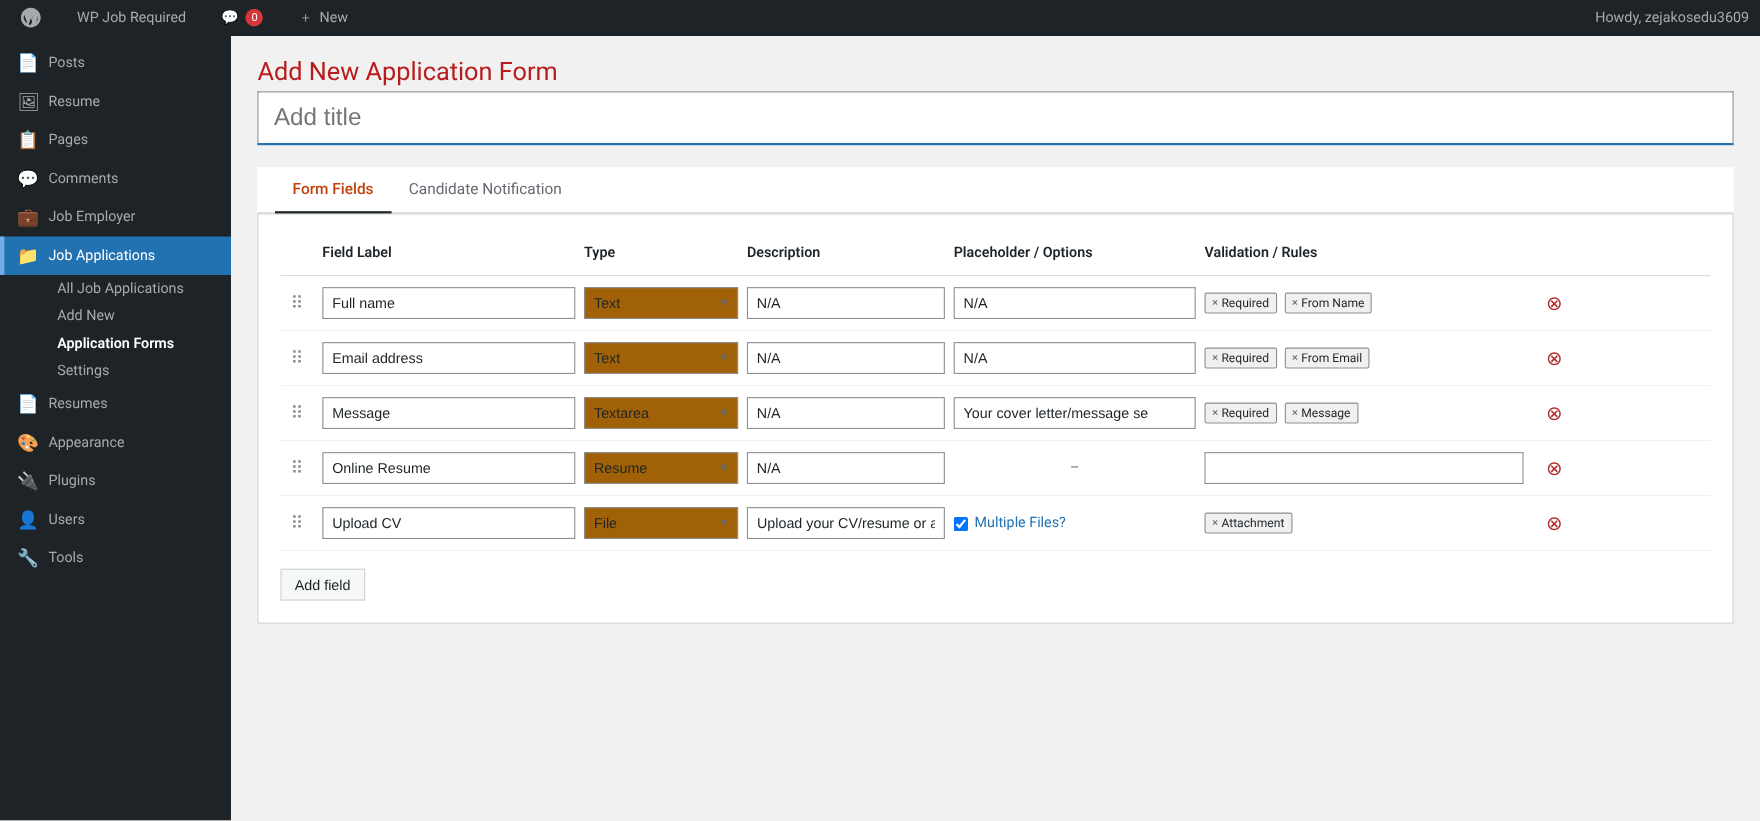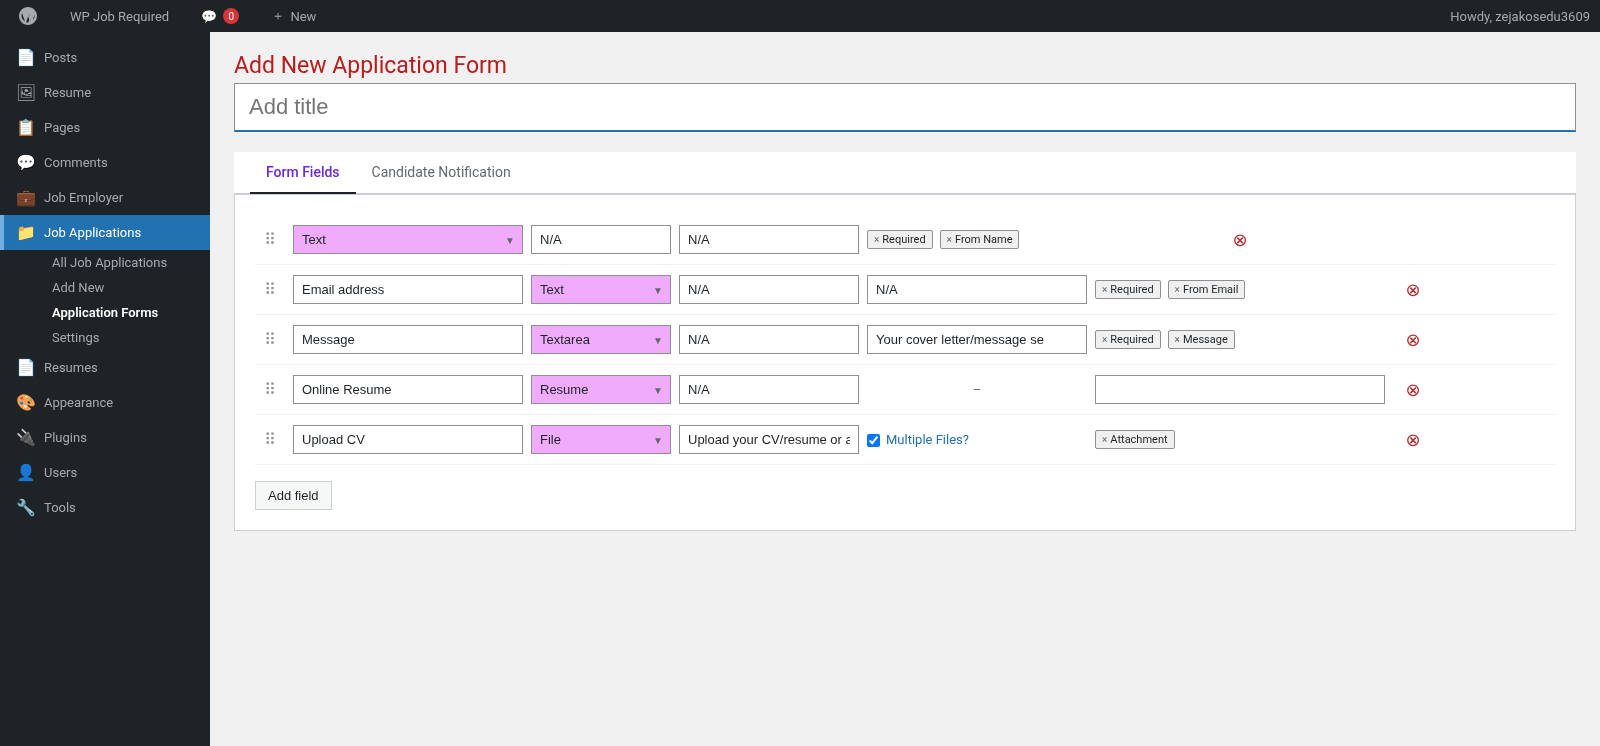--- a/index.html
+++ b/index.html
@@ -93,21 +93,21 @@
     }
     .tab-item {
       padding: 12px 16px;
       cursor: pointer;
       color: #646970;
       font-size: 14px;
       border-bottom: 2px solid transparent;
       margin-bottom: -1px;
     }
     .tab-item.active {
-      color: #6d28d9;
+      color: #c2410c;
       border-bottom: 2px solid #1d2327;
       font-weight: 500;
     }
 
     
     .form-fields-container {
       background: #fff;
       border: 1px solid #ccd0d4;
       padding: 20px;
     }
@@ -142,21 +142,21 @@
       color: #1d2327;
       background: #fff;
       width: 100%;
     }
     .field-select-wrapper { position: relative; }
     .field-select {
       border: 1px solid #8c8f94;
       padding: 6px 28px 6px 8px;
       font-size: 13px;
       color: #1d2327;
-      background: #f0abfc;
+      background: #a16207;
       width: 100%;
       appearance: none;
       cursor: pointer;
     }
     .select-arrow {
       position: absolute;
       right: 8px;
       top: 50%;
       transform: translateY(-50%);
       pointer-events: none;
@@ -292,24 +292,36 @@
 
     
     <div class="tabs-bar">
       <div class="tab-item active">Form Fields</div>
       <div class="tab-item">Candidate Notification</div>
     </div>
 
     
     <div class="form-fields-container">
       
+      <div class="fields-header">
+        <div></div>
+        <div>Field Label</div>
+        <div>Type</div>
+        <div>Description</div>
+        <div>Placeholder / Options</div>
+        <div>Validation / Rules</div>
+        <div></div>
+      </div>
 
       
       <div class="field-row">
         <div class="drag-handle">⠿</div>
+        <div>
+          <input class="field-input" type="text" value="Full name" style="">
+        </div>
         <div class="field-select-wrapper">
           <select class="field-select">
             <option>Text</option>
             <option>Textarea</option>
             <option>File</option>
             <option>Resume</option>
           </select>
           <span class="select-arrow">▼</span>
         </div>
         <div>

